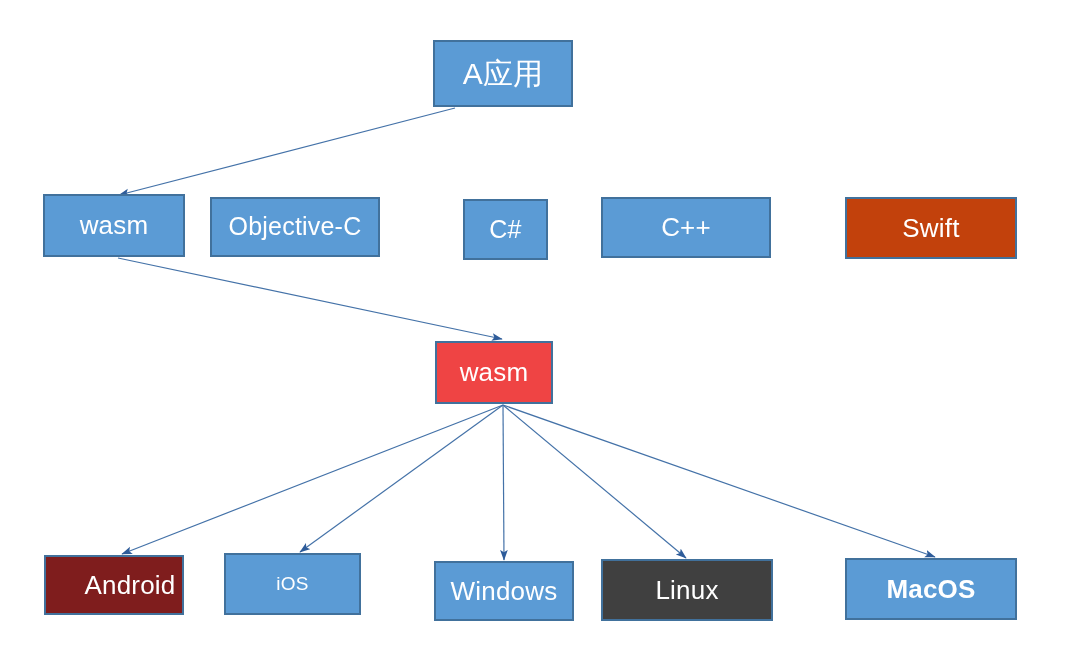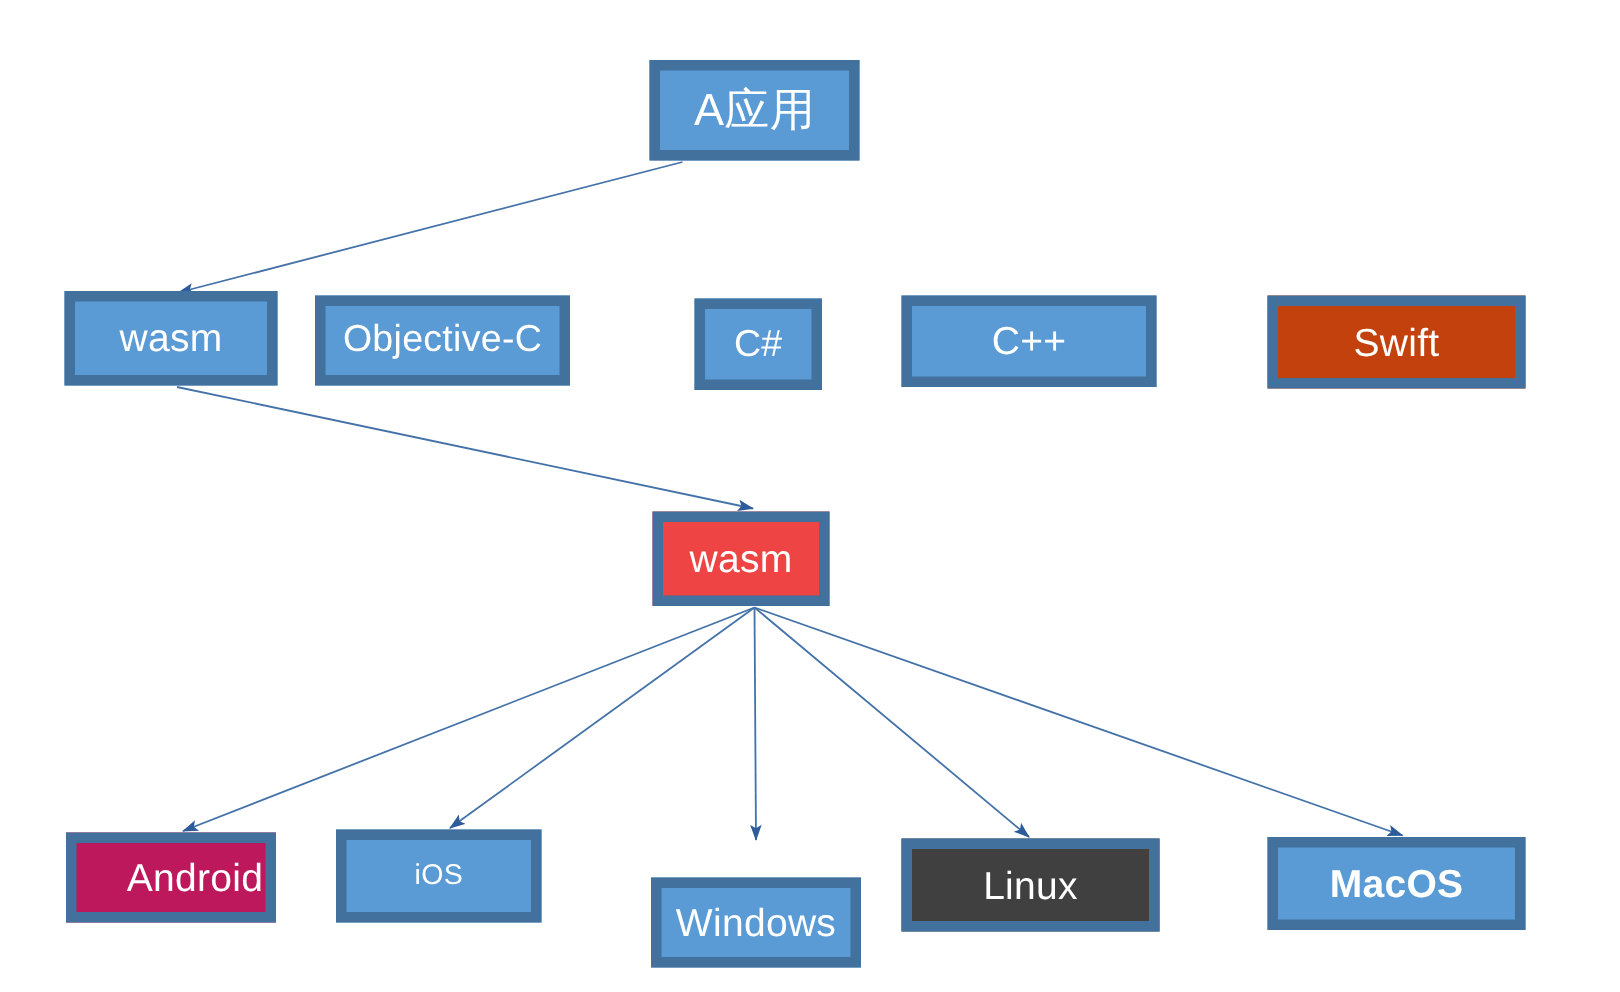--- a/index.html
+++ b/index.html
@@ -26,21 +26,21 @@
     height: 661px;
     pointer-events: none;
   }
   .node {
     position: absolute;
     box-sizing: border-box;
     display: flex;
     align-items: center;
     justify-content: center;
     background: #5B9BD5;
-    border: 7px solid #0c4a6e;
+    border: 2px solid #0c4a6e;
     color: #FFFFFF;
     text-align: center;
     line-height: 1.1;
     white-space: nowrap;
     overflow: hidden;
   }
   .node-label {
     display: block;
     font-weight: 400;
     letter-spacing: 0.2px;
@@ -83,27 +83,27 @@
       </div>
       <div class="node" style="left: 601px; top: 197px; width: 170px; height: 61px; background: rgb(91, 155, 213); border-color: rgb(65, 113, 156); color: rgb(255, 255, 255);">
         <span class="node-label" style="font-size: 26px;">C++</span>
       </div>
       <div class="node" style="left: 845px; top: 197px; width: 172px; height: 62px; background: #c2410c; border-color: rgb(65, 113, 156); color: rgb(255, 255, 255);">
         <span class="node-label" style="font-size: 26px;">Swift</span>
       </div>
       <div class="node" style="left: 435px; top: 341px; width: 118px; height: 63px; background: #ef4444; border-color: rgb(65, 113, 156); color: rgb(255, 255, 255);">
         <span class="node-label" style="font-size: 26px;">wasm</span>
       </div>
-      <div class="node" style="left: 44px; top: 555px; width: 140px; height: 60px; background: #be185d; border-color: rgb(65, 113, 156); color: rgb(255, 255, 255); padding-left: 32px;">
+      <div class="node" style="left: 44px; top: 555px; width: 140px; height: 60px; background: #7f1d1d; border-color: rgb(65, 113, 156); color: rgb(255, 255, 255); padding-left: 32px;">
         <span class="node-label" style="font-size: 26px;">Android</span>
       </div>
       <div class="node" style="left: 224px; top: 553px; width: 137px; height: 62px; background: rgb(91, 155, 213); border-color: rgb(65, 113, 156); color: rgb(255, 255, 255);">
         <span class="node-label" style="font-size: 19px;">iOS</span>
       </div>
-      <div class="node" style="left: 434px; top: 561px; width: 140px; height: 60px; background: rgb(91, 155, 213); border-color: rgb(65, 113, 156); color: rgb(255, 255, 255); margin-top: 24px;">
+      <div class="node" style="left: 434px; top: 561px; width: 140px; height: 60px; background: rgb(91, 155, 213); border-color: rgb(65, 113, 156); color: rgb(255, 255, 255);">
         <span class="node-label" style="font-size: 26px;">Windows</span>
       </div>
       <div class="node" style="left: 601px; top: 559px; width: 172px; height: 62px; background: #404040; border-color: rgb(65, 113, 156); color: rgb(255, 255, 255);">
         <span class="node-label" style="font-size: 26px;">Linux</span>
       </div>
       <div class="node" style="left: 845px; top: 558px; width: 172px; height: 62px; background: rgb(91, 155, 213); border-color: rgb(65, 113, 156); color: rgb(255, 255, 255);">
         <span class="node-label" style="font-size: 26px; font-weight: bold;">MacOS</span>
       </div>
     </div>
 

